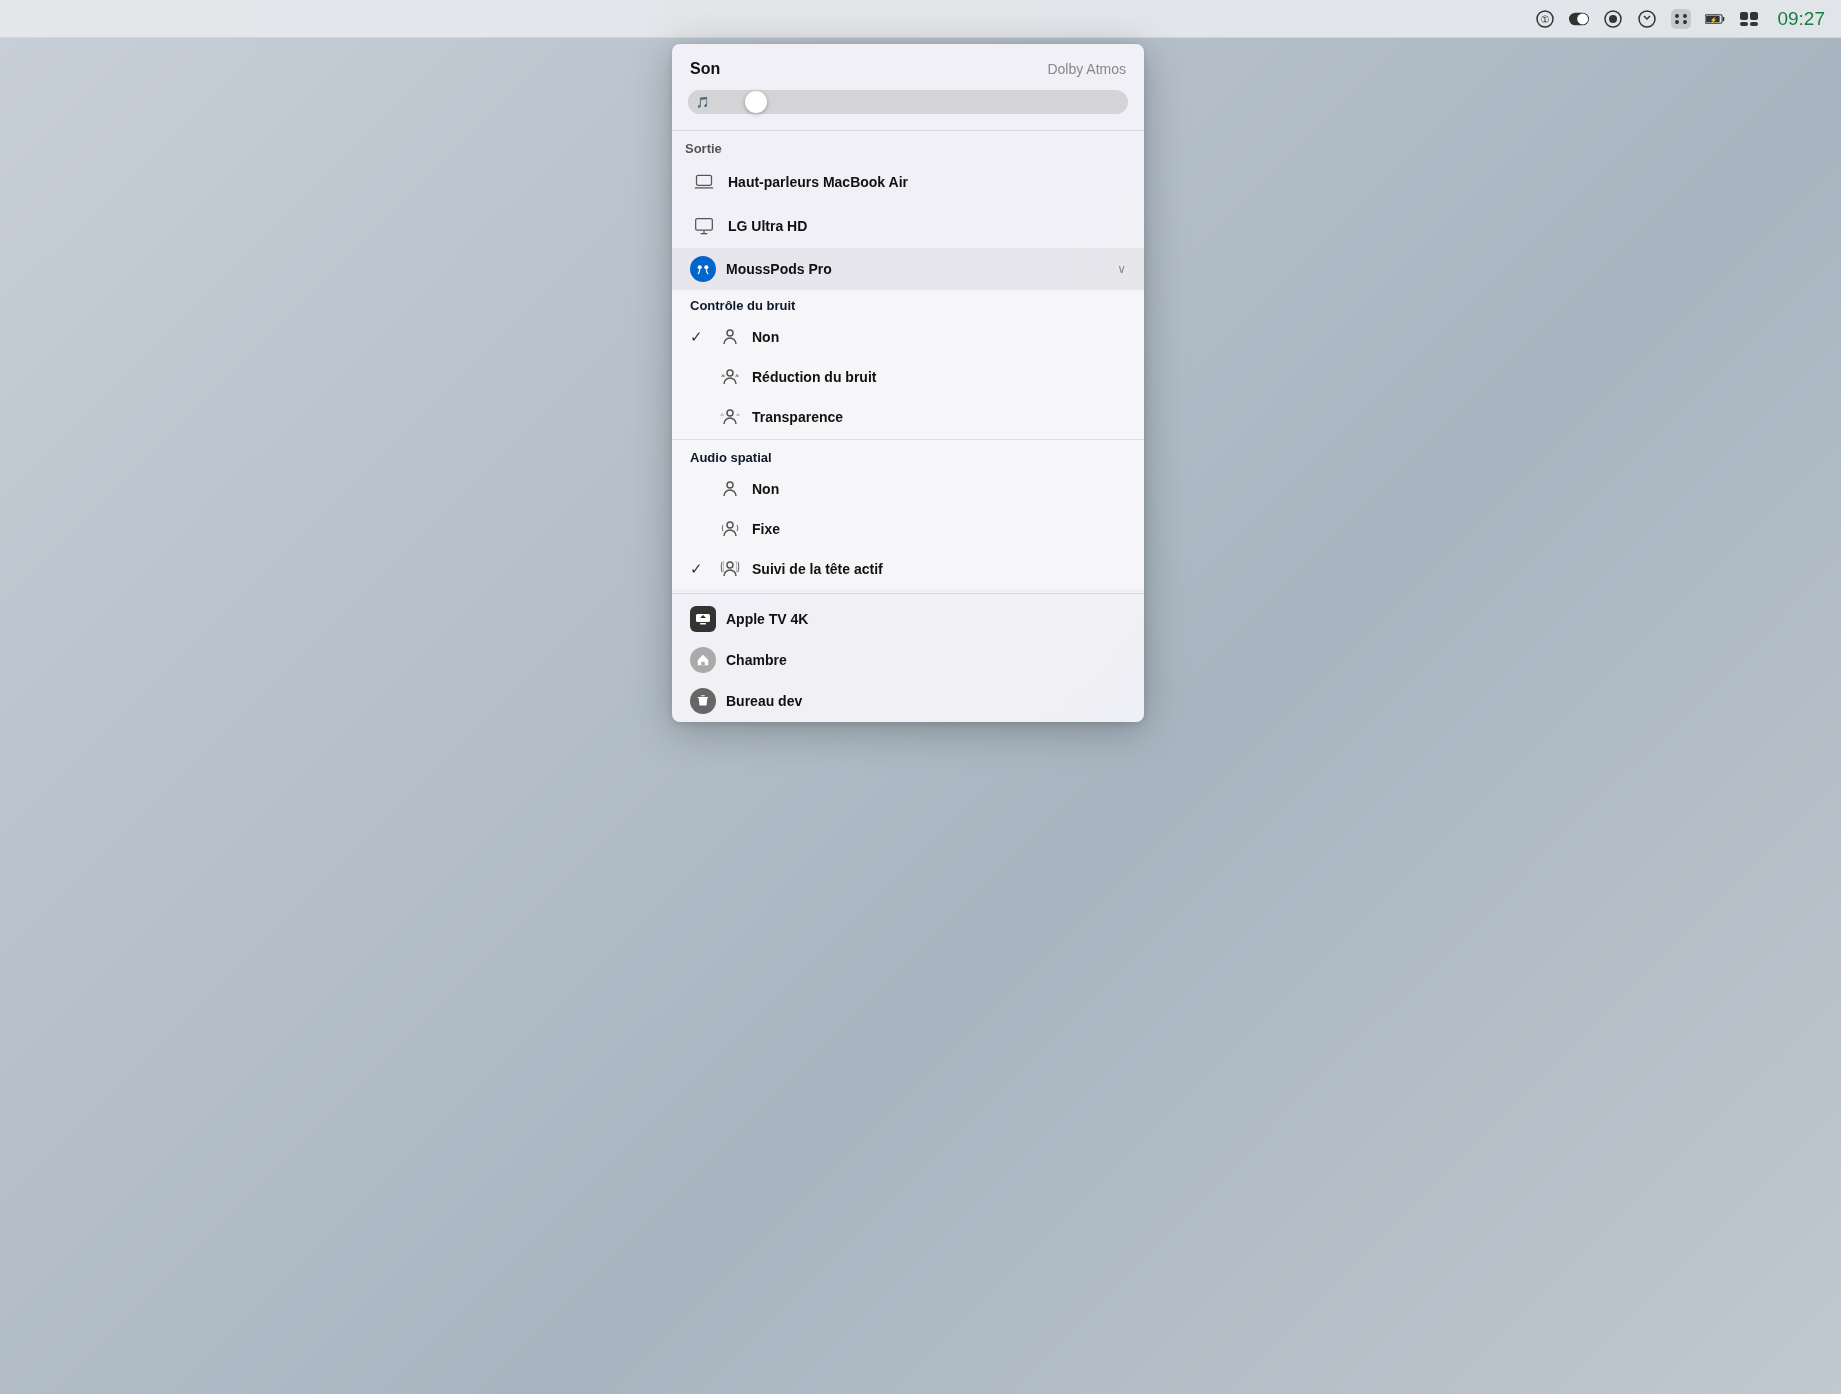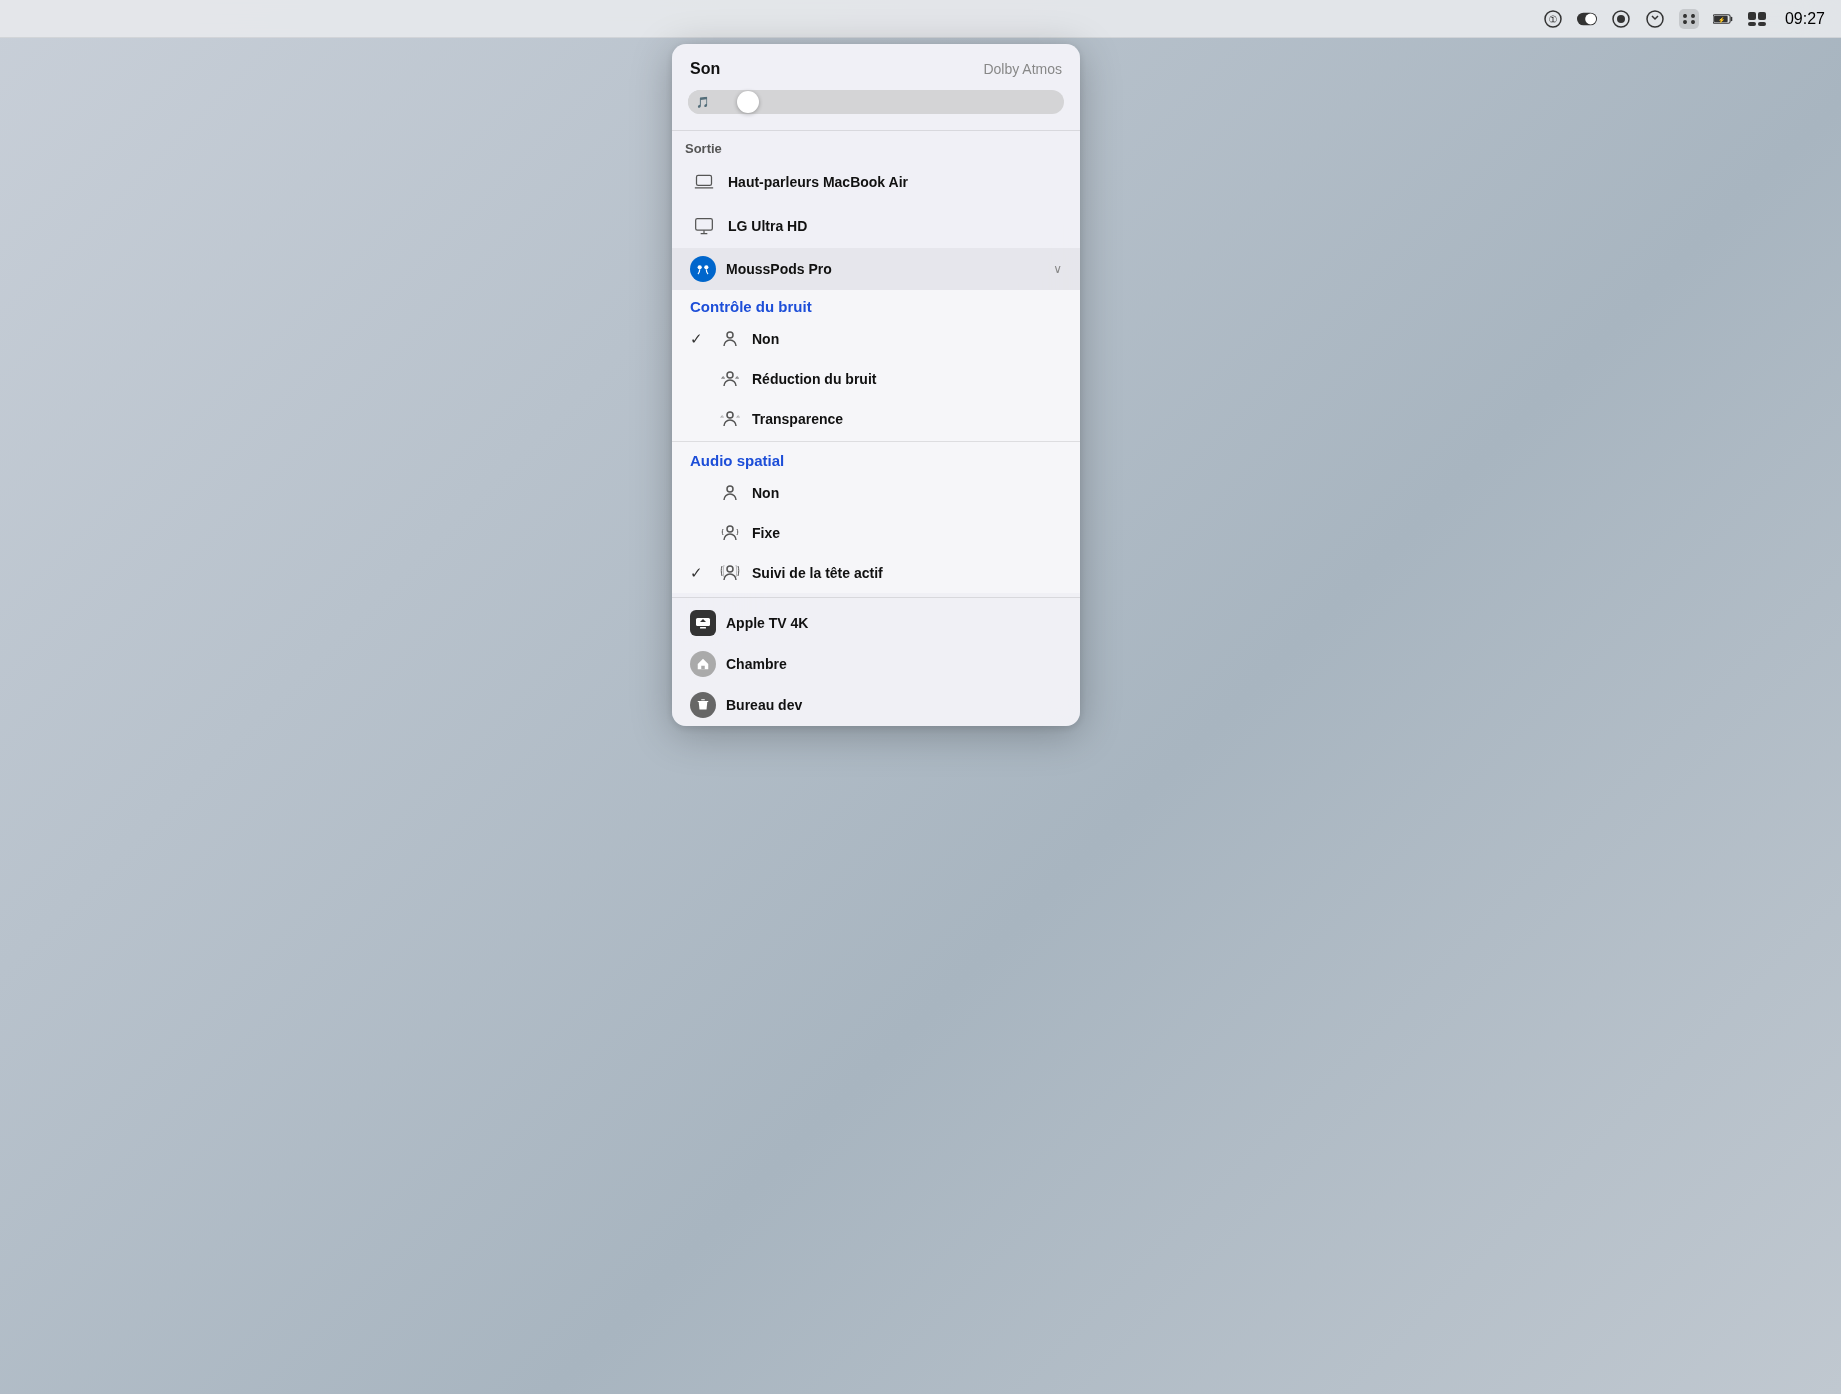--- a/index.html
+++ b/index.html
@@ -38,35 +38,35 @@
       color: #222;
       cursor: pointer;
     }
 
     .menubar-icon.active {
       background: rgba(0,0,0,0.12);
       border-radius: 5px;
     }
 
     .menubar-time {
-      font-size: 16px;
+      font-size: 19px;
       font-weight: 500;
-      color: #000000;
+      color: #15803d;
       margin-left: 4px;
     }
 
     
     .panel {
       position: absolute;
       top: 44px;
       left: 672px;
-      width: 408px;
+      width: 472px;
       background: rgba(242,242,247,0.97);
       backdrop-filter: blur(40px);
-      border-radius: 14px;
+      border-radius: 8px;
       box-shadow: 0 8px 40px rgba(0,0,0,0.25), 0 2px 8px rgba(0,0,0,0.12);
       overflow: hidden;
     }
 
     .panel-header {
       display: flex;
       justify-content: space-between;
       align-items: center;
       padding: 16px 18px 8px 18px;
     }
@@ -196,23 +196,23 @@
     }
 
     .check-col {
       width: 28px;
       flex-shrink: 0;
       font-size: 15px;
       color: #333;
     }
 
     .subsection-header {
-      font-size: 15px;
+      font-size: 13px;
       font-weight: 600;
-      color: #1d4ed8;
+      color: #0f172a;
       padding: 8px 18px 4px 18px;
     }
 
     
     .apple-tv-icon {
       width: 26px;
       height: 26px;
       background: #333;
       border-radius: 6px;
       display: flex;

